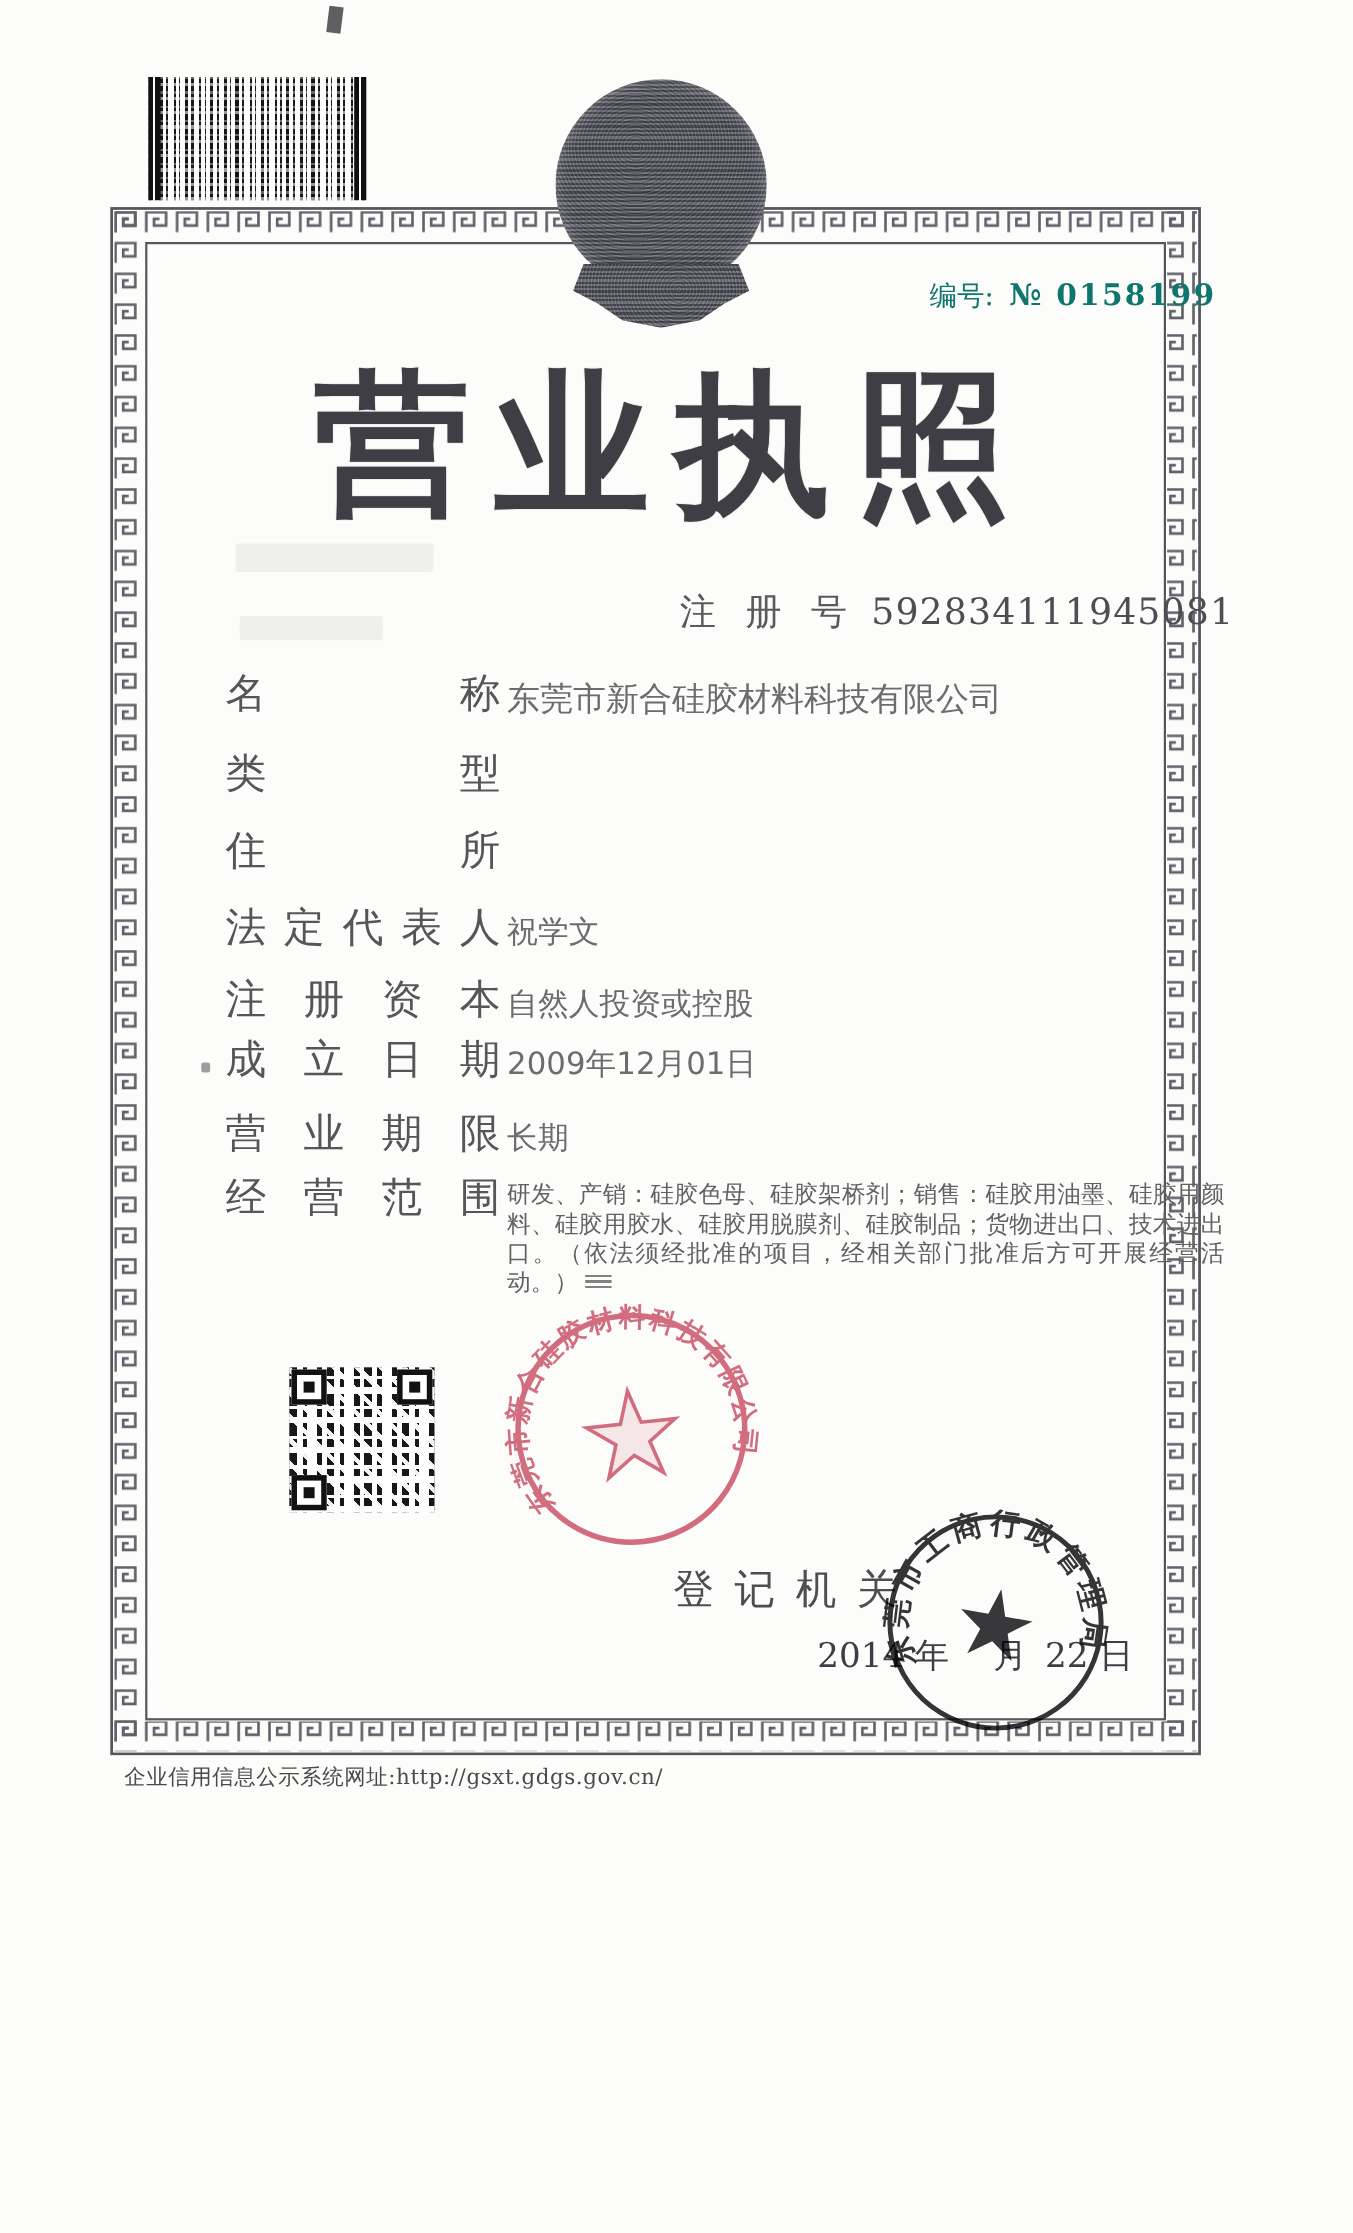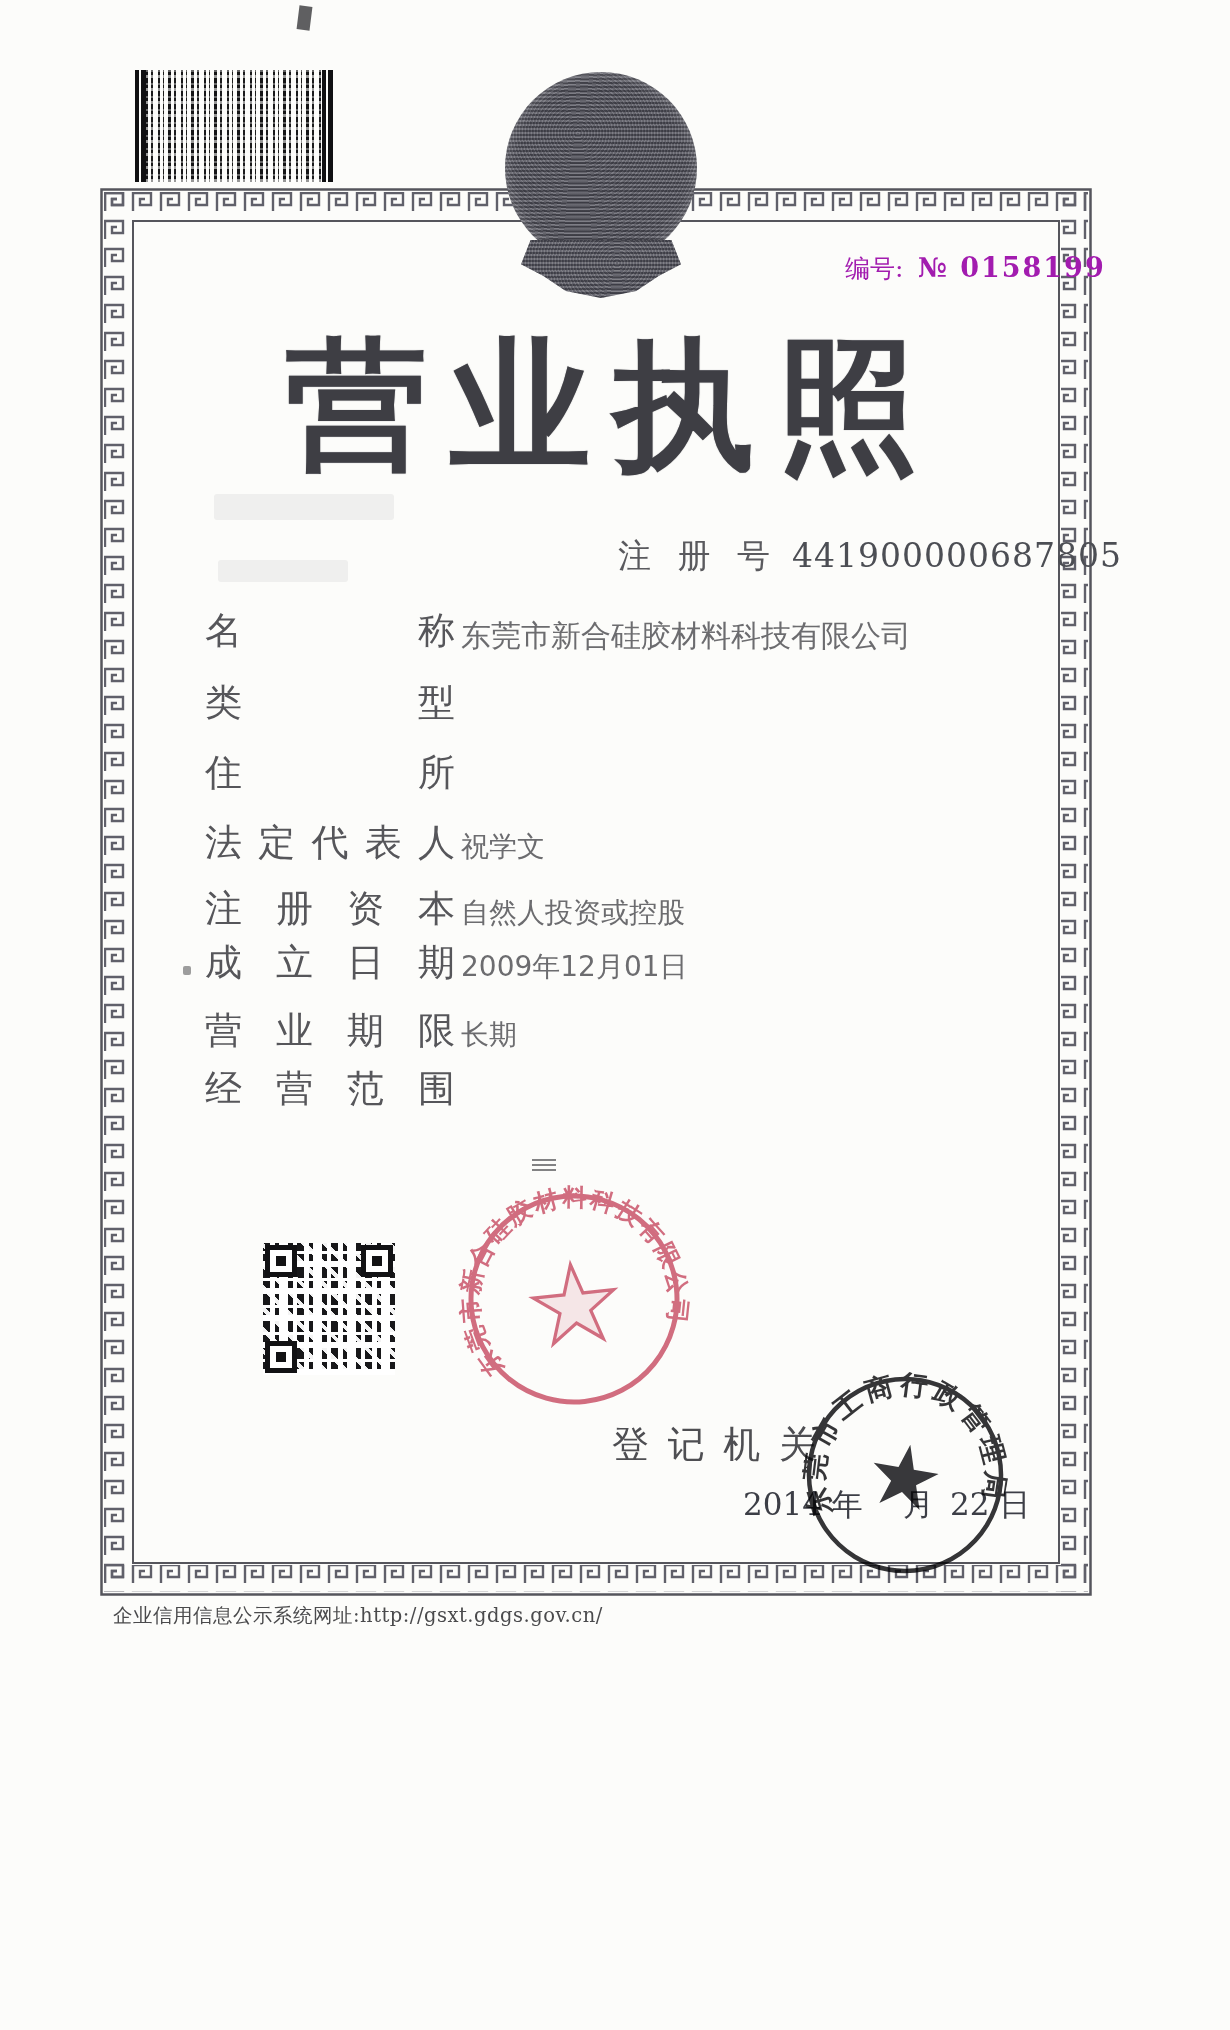--- a/index.html
+++ b/index.html
@@ -35,21 +35,21 @@
     position:absolute;left:18px;top:168px;width:160px;height:58px;
     clip-path:polygon(6% 0,94% 0,100% 42%,86% 62%,72% 88%,50% 100%,28% 88%,14% 62%,0 42%);
     background:
       repeating-linear-gradient(0deg, rgba(30,30,38,.38) 0 2px, rgba(150,150,158,.28) 2px 4px),
       repeating-radial-gradient(circle at 60% 40%, #50505a 0 1px, #78787e 1px 2px, #5a5a62 2px 3px);
   }
   
   .frame{position:absolute;left:100px;top:188px;width:992px;height:1408px;}
   
   .serial{position:absolute;left:845px;top:252px;display:flex;gap:14px;align-items:baseline;
-    font-family:"DejaVu Serif","Liberation Serif",serif;color:#a21caf;font-size:25px;}
+    font-family:"DejaVu Serif","Liberation Serif",serif;color:#0f766e;font-size:25px;}
   .serial .no{font-weight:bold;letter-spacing:2px;font-size:27px;}
   
   .title{position:absolute;left:286px;top:328px;width:632px;display:flex;justify-content:space-between;
     font-size:141px;font-weight:bold;color:#3e3e44;line-height:1.1;
     text-shadow:0 0 1px rgba(60,60,66,.6);}
   
   .regno{position:absolute;left:618px;top:534px;display:flex;align-items:baseline;}
   .regno .lbl{width:152px;display:flex;justify-content:space-between;font-size:33px;color:#5a5a5e;}
   .regno .num{margin-left:22px;font-family:"DejaVu Serif","Liberation Serif",serif;
     font-size:33px;color:#4c4e54;letter-spacing:1px;}
@@ -137,21 +137,21 @@
       <span>执</span>
       <span>照</span>
     </div>
 
   <div class="regno">
     <span class="lbl">
         <span>注</span>
         <span>册</span>
         <span>号</span>
       </span>
-    <span class="num">441900000687805</span>
+    <span class="num">592834111945081</span>
   </div>
 
   <div class="row" style="top:610px;">
     <div class="lbl">
         <span>名</span>
         <span>称</span>
       </div>
     <div class="val big">东莞市新合硅胶材料科技有限公司</div>
   </div>
   <div class="row" style="top:682px;">
@@ -203,20 +203,21 @@
       </div>
     <div class="val">长期</div>
   </div>
   <div class="row" style="top:1068px;">
     <div class="lbl">
         <span>经</span>
         <span>营</span>
         <span>范</span>
         <span>围</span>
       </div>
+    <div class="val para">研发、产销：硅胶色母、硅胶架桥剂；销售：硅胶用油墨、硅胶用颜料、硅胶用胶水、硅胶用脱膜剂、硅胶制品；货物进出口、技术进出口。（依法须经批准的项目，经相关部门批准后方可开展经营活动。）</div>
   </div>
 
   <div class="qr">
     <div class="fp tl"></div>
     <div class="fp tr"></div>
     <div class="fp bl"></div>
   </div>
 
   <div class="seal-co">
     <svg width="232" height="232" viewBox="0 0 232 232">

